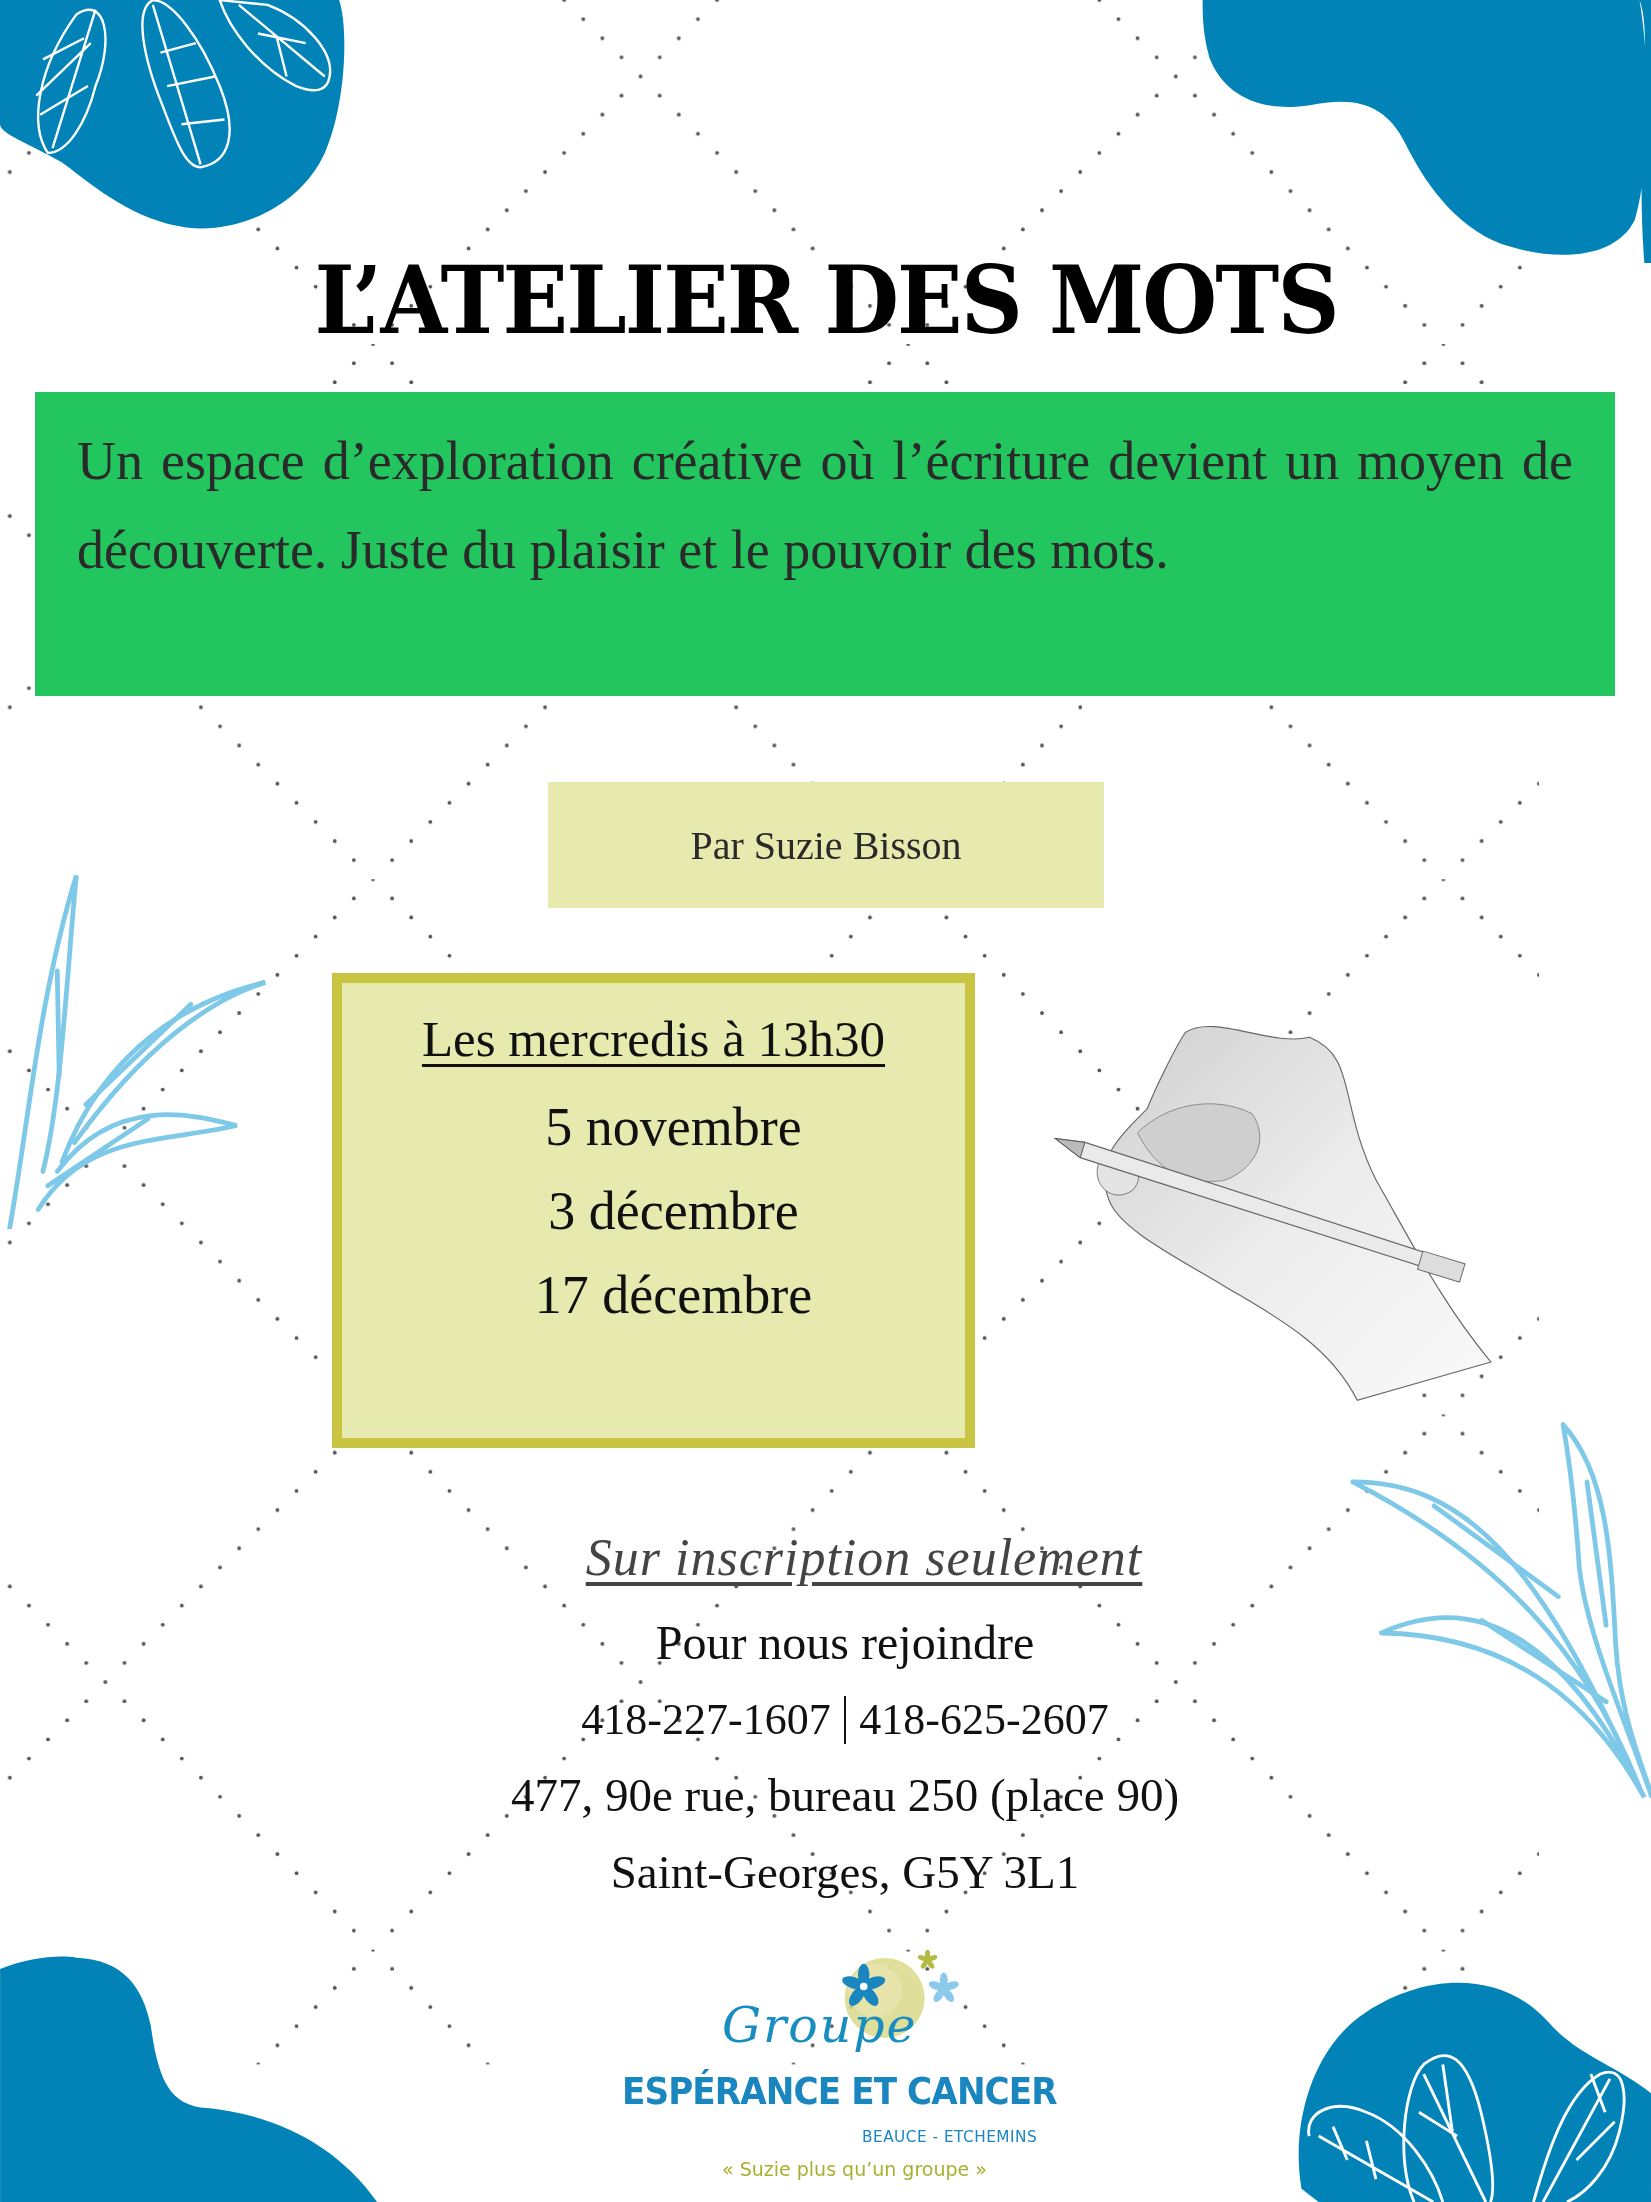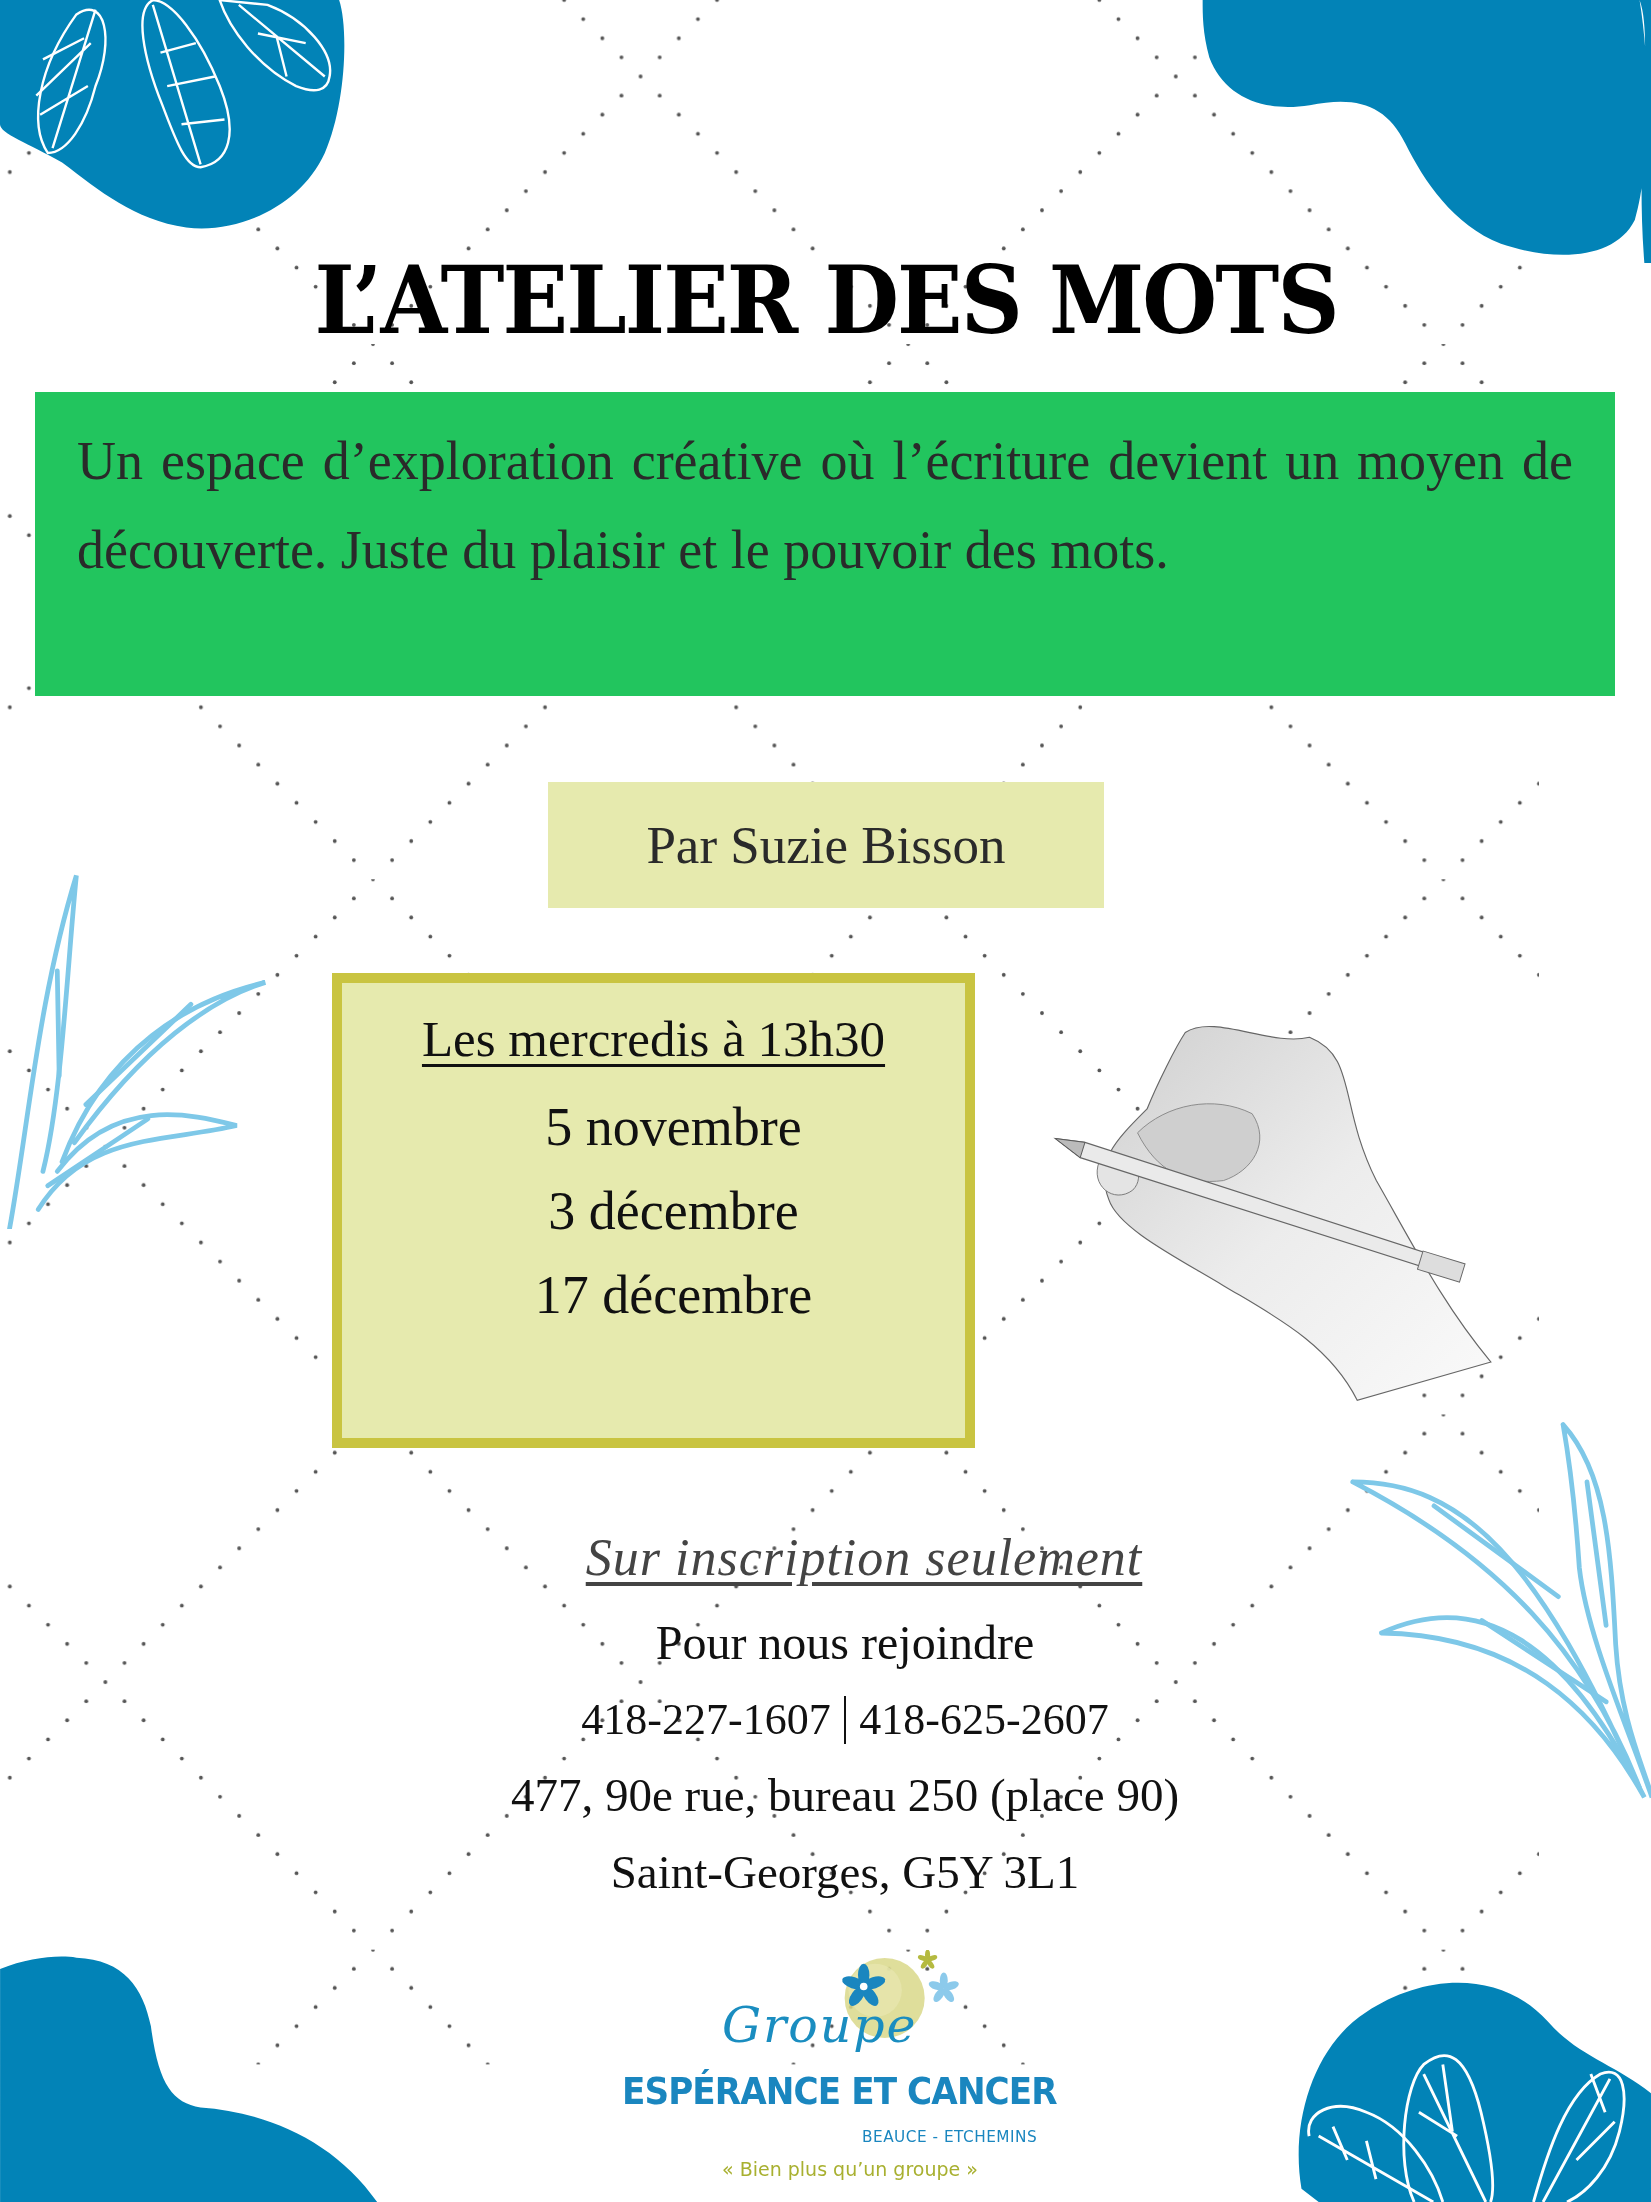--- a/index.html
+++ b/index.html
@@ -3,21 +3,21 @@
 <meta charset="utf-8">
 <style>
   html, body { margin:0; padding:0; }
   body { width:1652px; height:2202px; position:relative; overflow:hidden; background:#ffffff; font-family:"DejaVu Serif", serif; color:#222; }
   .abs { position:absolute; }
   #dots { position:absolute; left:0; top:0; width:1652px; height:2202px; }
   .title { left:0; width:1652px; top:250px; text-align:center; font-family:"DejaVu Serif", serif; font-weight:bold; font-size:86px; letter-spacing:-1.9px; color:#000; transform:scaleY(1.08); }
   .desc-box { left:35px; top:392px; width:1580px; height:304px; background:#22c55e; }
   .desc-text { position:absolute; left:42px; right:42px; top:25px; font-family:"Liberation Serif", serif; font-size:54px; line-height:89px; color:#2a2a2a; text-align:justify; text-align-last:left; }
   .author-box { left:548px; top:782px; width:556px; height:126px; background:#E6EAAE; display:flex; align-items:center; justify-content:center; }
-  .author-text { font-family:"Liberation Serif", serif; font-size:53px; color:#2a2a2a; }
+  .author-text { font-family:"Liberation Serif", serif; font-size:40px; color:#2a2a2a; }
   .dates-box { left:332px; top:973px; width:643px; height:475px; box-sizing:border-box; border:10.5px solid #C9C441; background:#E6EAAE; text-align:center; }
   .dates-heading { margin-top:27px; display:inline-block; font-family:"Liberation Serif", serif; font-size:51px; color:#111; text-decoration:underline; text-decoration-thickness:2.9px; text-underline-offset:7.6px; }
   .date-item { font-family:"Liberation Serif", serif; font-size:54px; color:#111; line-height:84px; }
   .dates-list { margin-top:17px;padding-left:40px; }
   .contact { left:0; width:1652px; text-align:center; font-family:"Liberation Serif", serif; color:#111; }
   .reg { top:1528px; left:38px; font-style:italic; font-size:52px; color:#444; text-decoration:underline; text-decoration-thickness:3.8px; text-underline-offset:6.7px; letter-spacing:1px; }
   .c1 { top:1615px; font-size:48px; left:19px; }
   .c2 { top:1694px; font-size:44px; left:19px; }
   .c3 { top:1768px; font-size:47px; left:19px; }
   .c4 { top:1845px; font-size:47px; left:19px; }
@@ -219,15 +219,15 @@
       <ellipse cx="0" cy="-12" rx="6" ry="12"></ellipse>
         <ellipse cx="11" cy="-4" rx="6" ry="12" transform="rotate(72 11 -4)"></ellipse>
         <ellipse cx="7" cy="10" rx="6" ry="12" transform="rotate(144 7 10)"></ellipse>
         <ellipse cx="-7" cy="10" rx="6" ry="12" transform="rotate(216 -7 10)"></ellipse>
         <ellipse cx="-11" cy="-4" rx="6" ry="12" transform="rotate(288 -11 -4)"></ellipse>
     </g>
   </svg>
   <div class="logo-script">Groupe</div>
   <div class="logo-main">ESPÉRANCE ET CANCER</div>
   <div class="logo-sub">BEAUCE - ETCHEMINS</div>
-  <div class="logo-tag">« Bien plus qu’un groupe »</div>
+  <div class="logo-tag">« Suzie plus qu’un groupe »</div>
 </div>
 
 
 </body></html>

